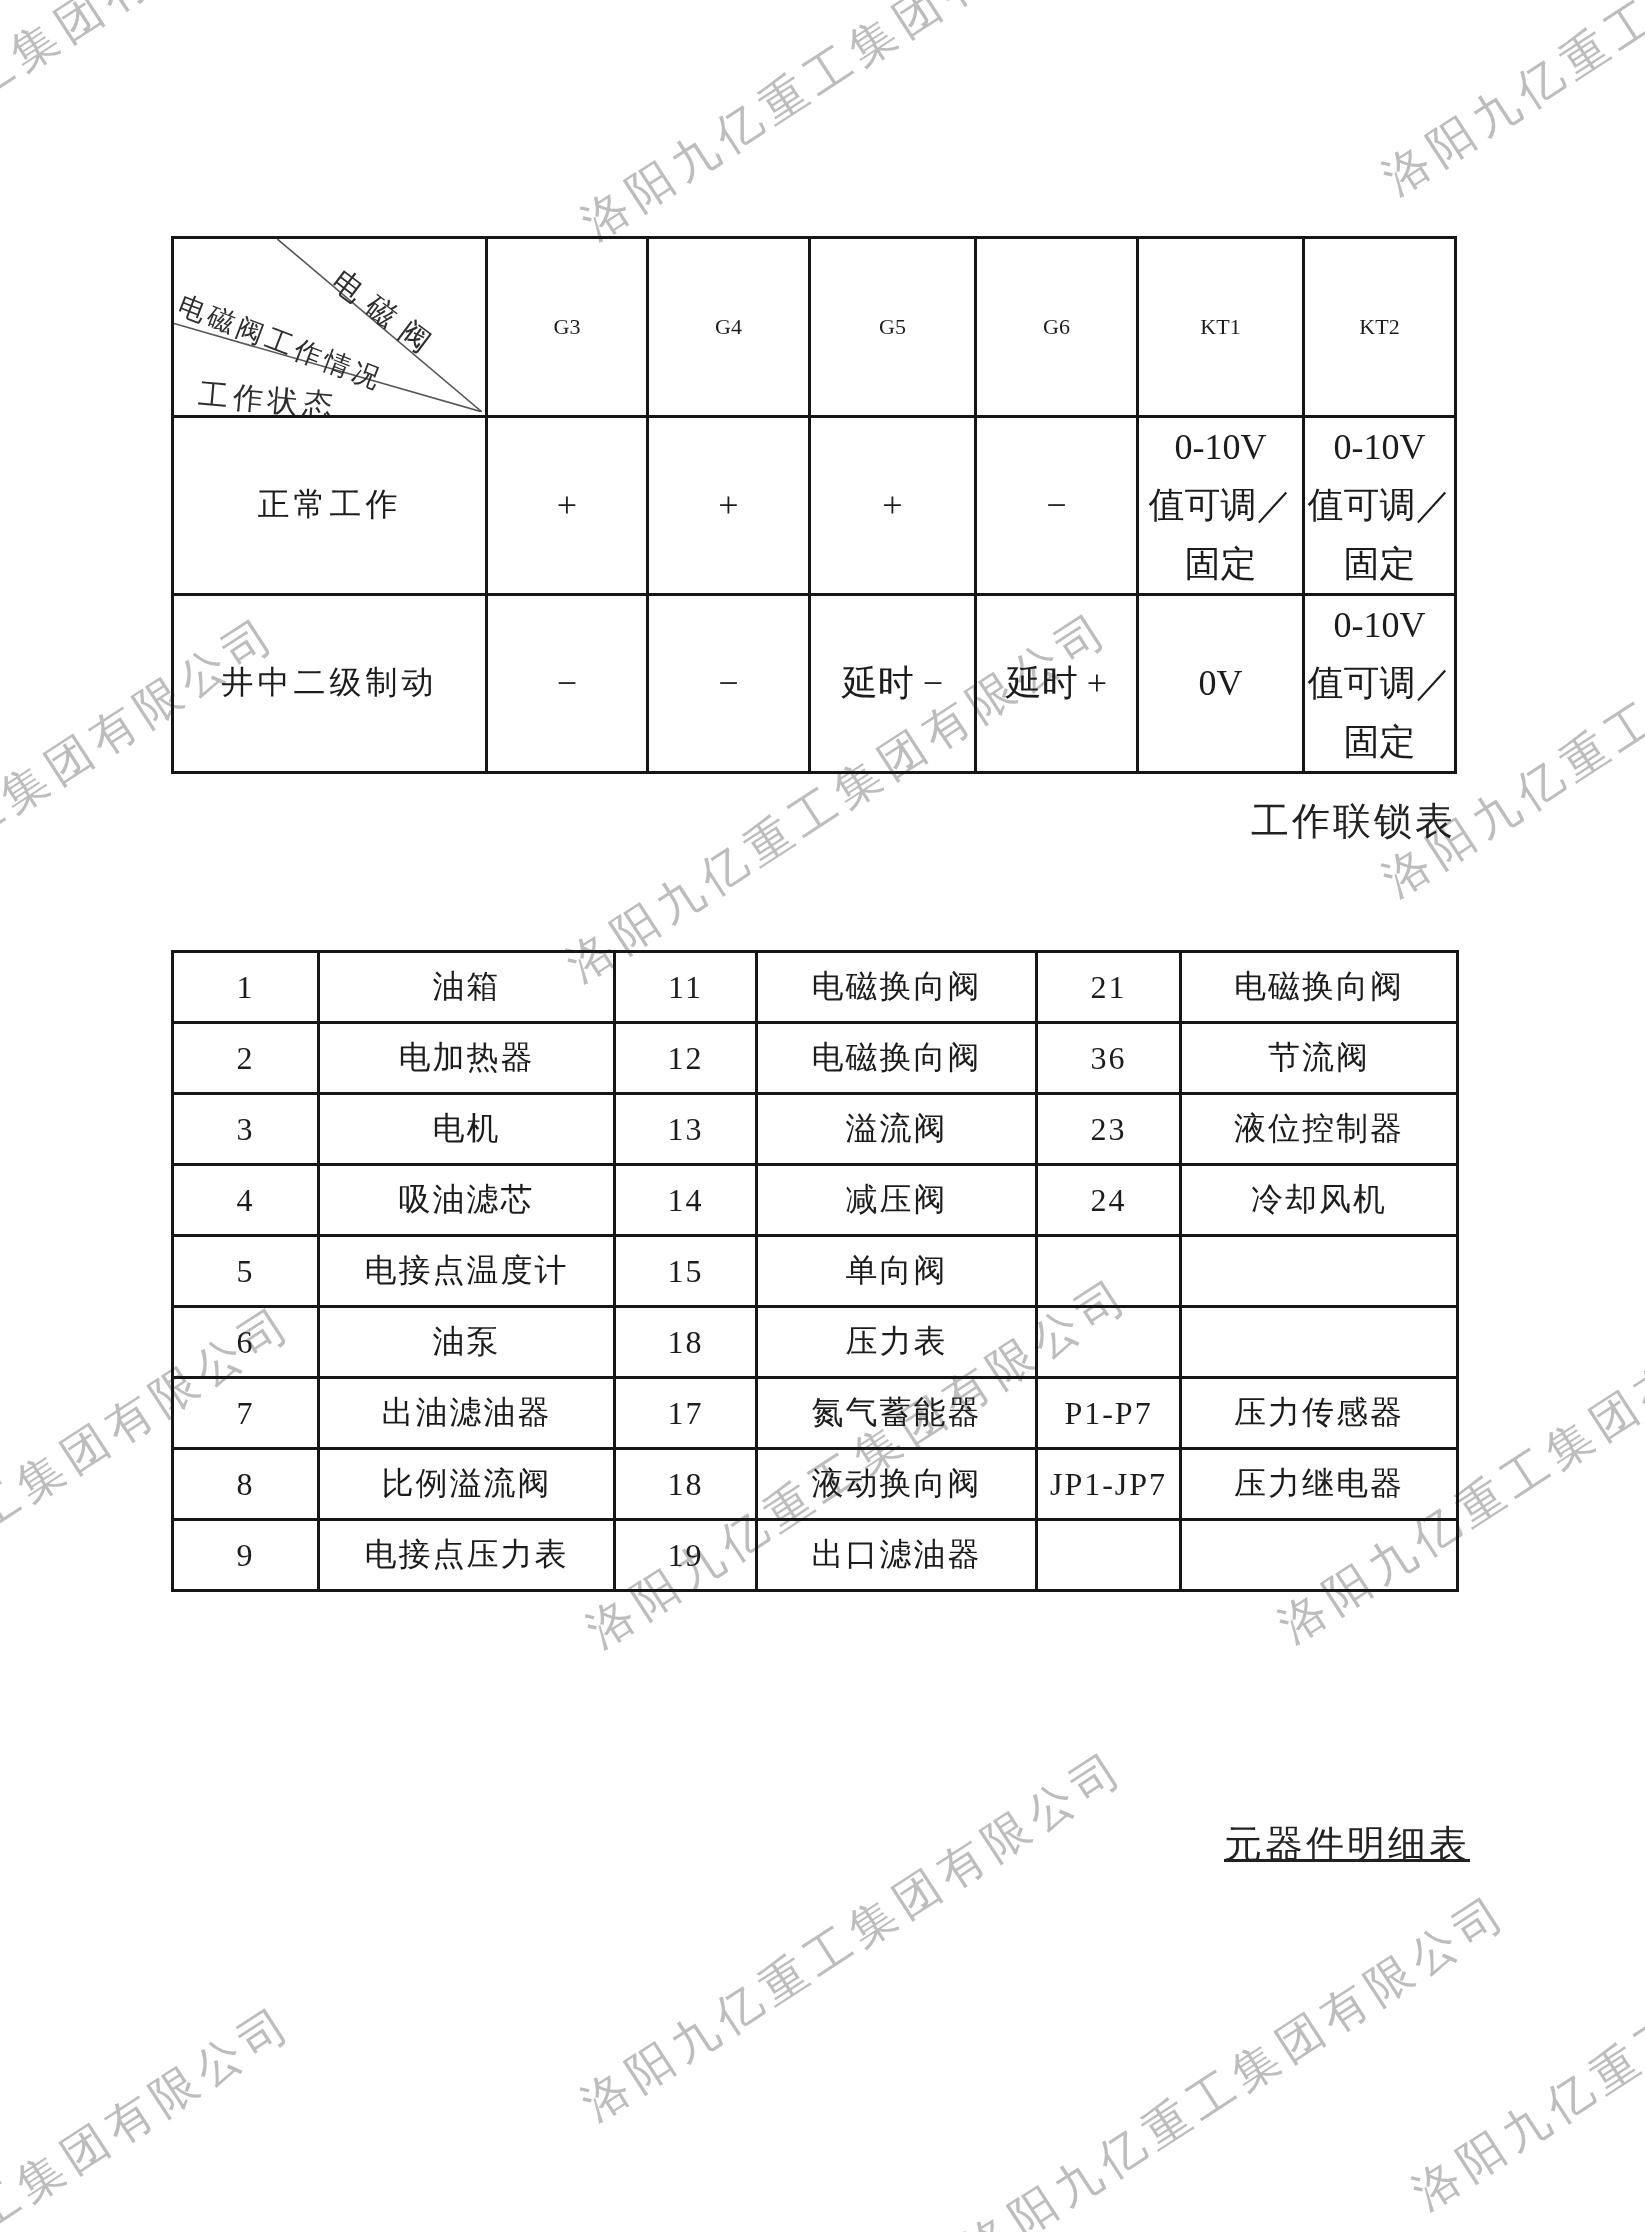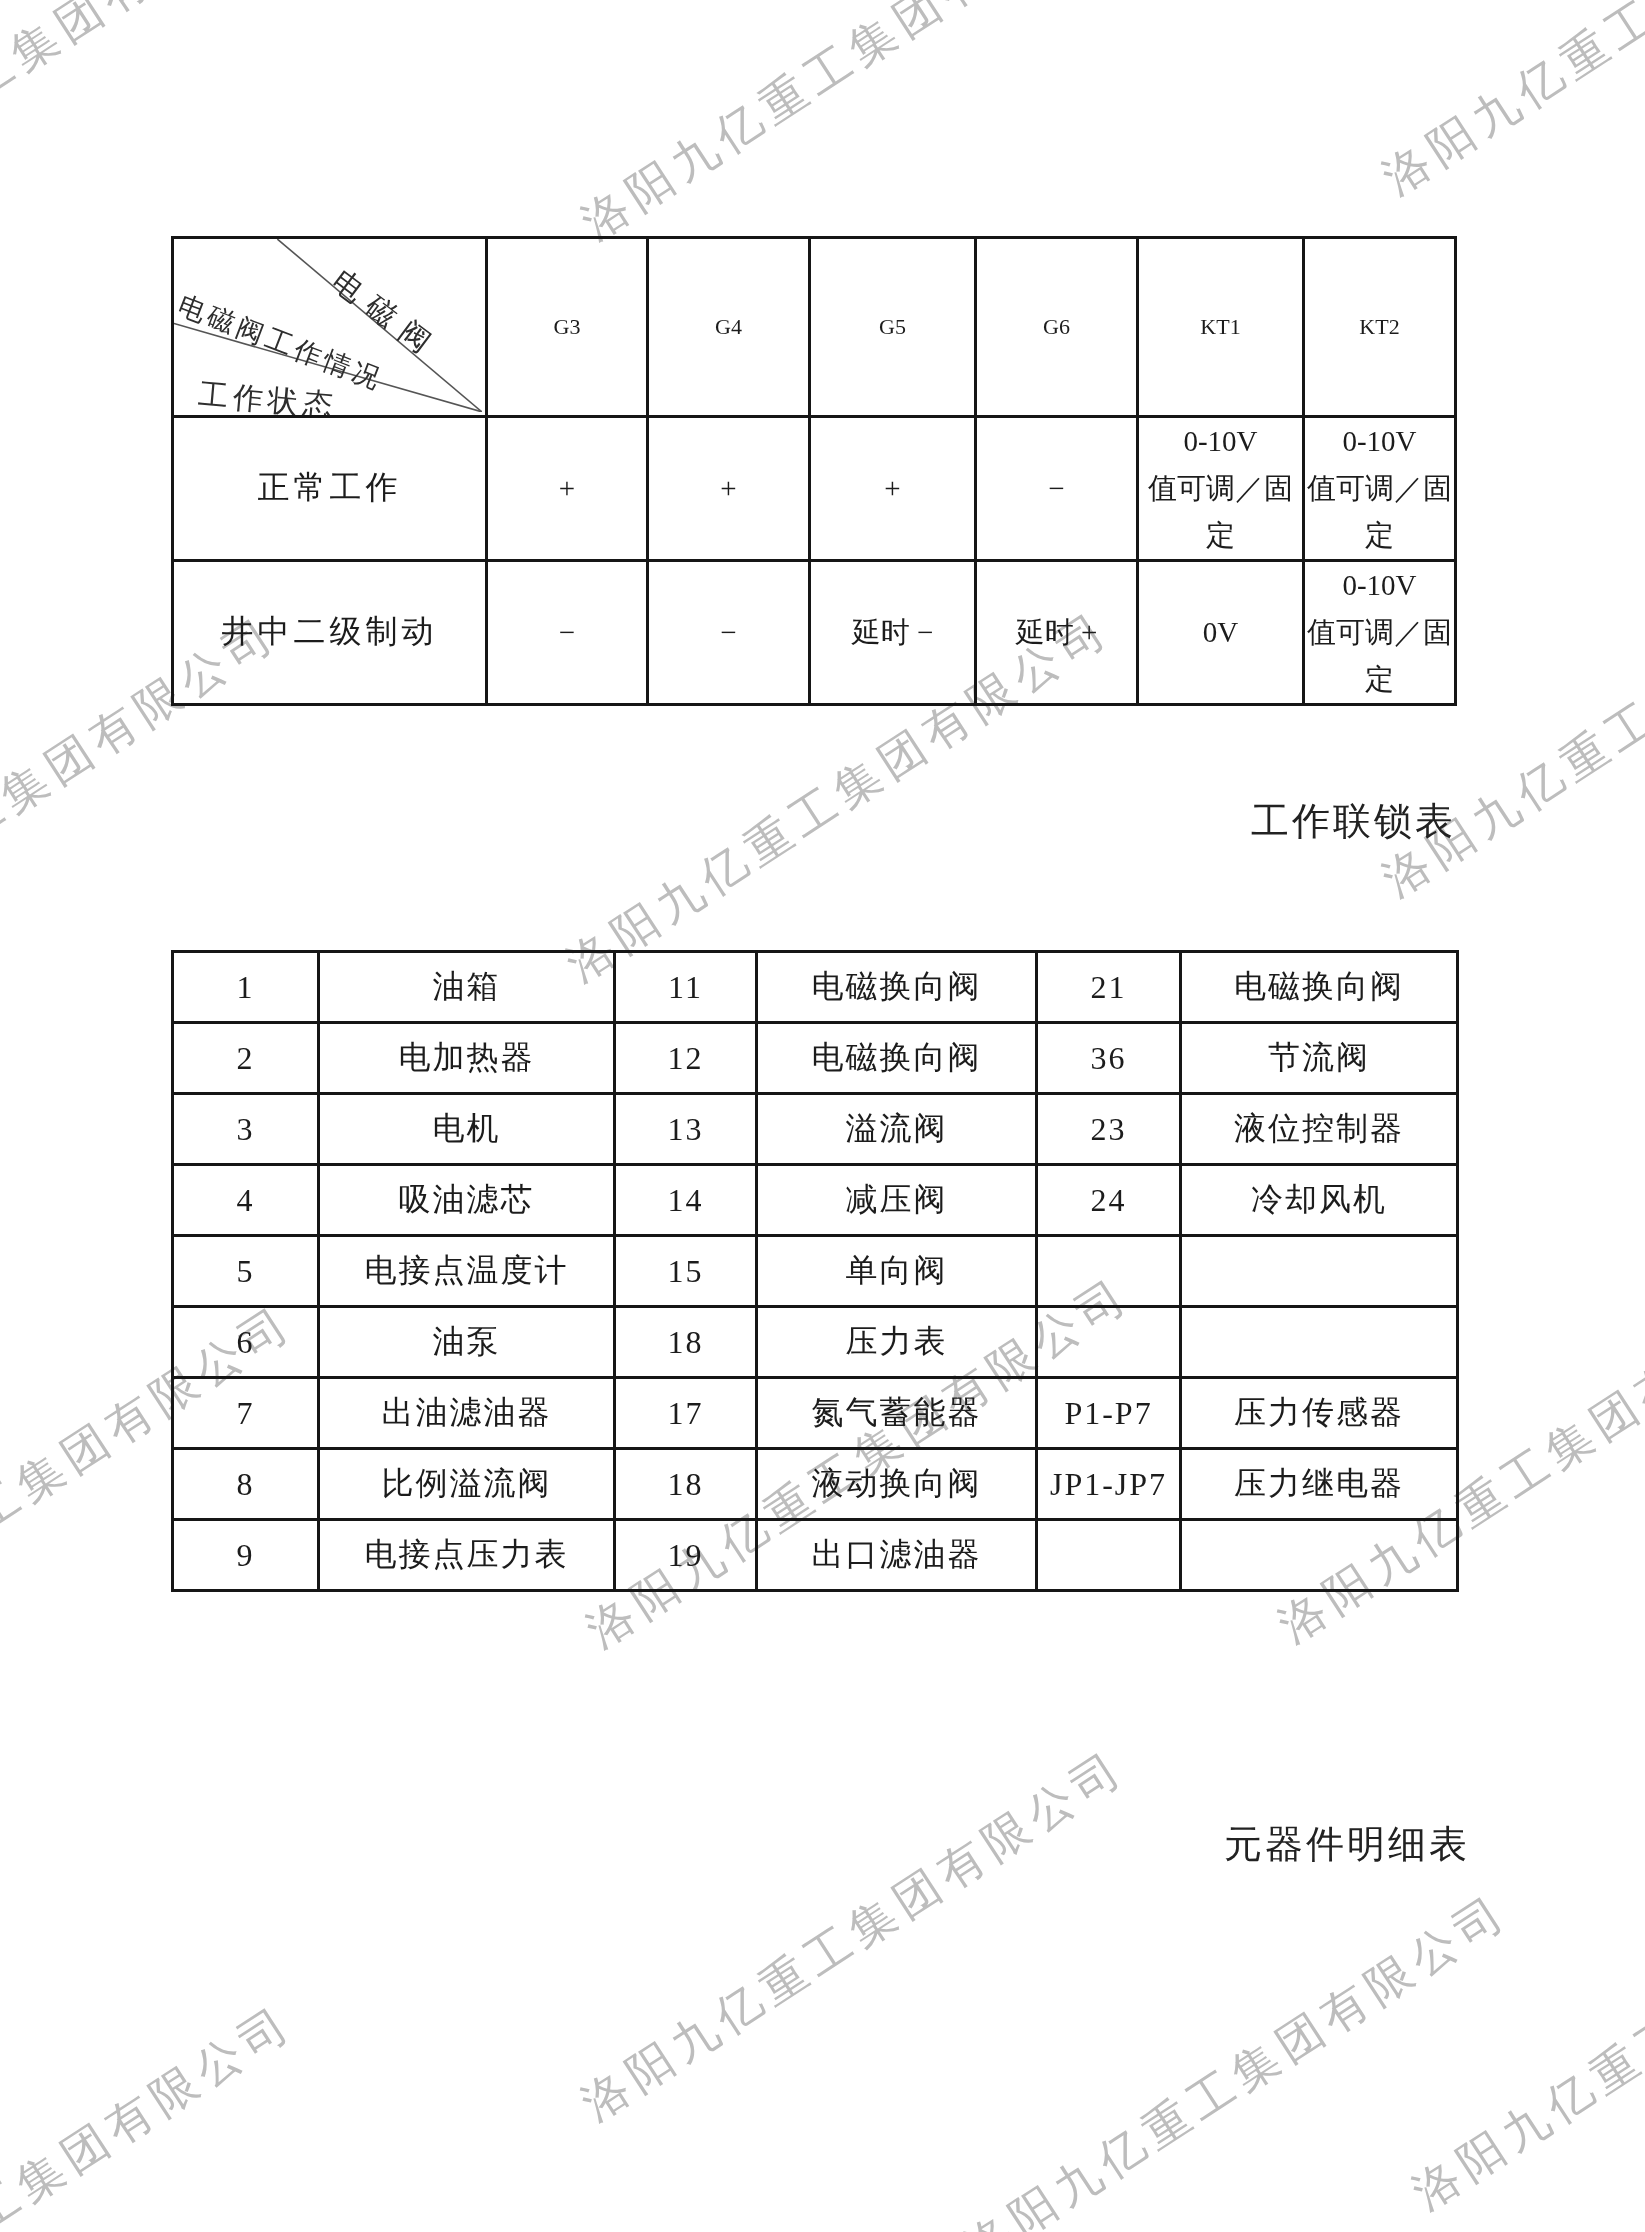--- a/index.html
+++ b/index.html
@@ -28,41 +28,41 @@
   td{
     border:3px solid #161616;
     text-align:center;
     vertical-align:middle;
     font-size:31px;
     padding:0;
     overflow:hidden;
   }
   .t1{left:171px;top:236px;}
   .t2{left:171px;top:950px;}
-  .val{white-space:pre-line;line-height:1.62;font-size:29px;}
+  .val{white-space:pre-line;line-height:1.62;font-size:36px;}
   .rlabel{font-size:32px;letter-spacing:4px;}
   .chead{font-size:22px;}
   .t2 td{font-size:32px;letter-spacing:2px;}
   
   .corner{position:relative;}
   .corner svg{position:absolute;left:0;top:0;}
   .diag{position:absolute;white-space:nowrap;color:#2e2e2e;}
   .diag-top{left:174px;top:22px;font-size:30px;letter-spacing:12px;transform:rotate(37deg);transform-origin:left top;}
   .diag-mid{left:12px;top:48px;font-size:27px;letter-spacing:4px;transform:rotate(21deg);transform-origin:left top;}
   .diag-bot{left:26px;top:135px;font-size:30px;letter-spacing:5px;transform:rotate(5deg);transform-origin:left top;}
   
   .caption{
     position:absolute;
     font-size:38px;
     letter-spacing:3px;
     color:#222222;
     white-space:nowrap;
   }
   .cap1{right:190px;top:796px;}
-  .cap2{right:176px;top:1819px;}
+  .cap2{right:176px;top:1819px;text-decoration:underline;}
 </style>
 </head>
 <body>
 
 <div class="page">
 
   <span class="wm" style="left:-251px;top:202px">洛阳九亿重工集团有限公司</span>
   <span class="wm" style="left:587px;top:197px">洛阳九亿重工集团有限公司</span>
   <span class="wm" style="left:1388px;top:152px">洛阳九亿重工集团有限公司</span>
   <span class="wm" style="left:-261px;top:944px">洛阳九亿重工集团有限公司</span>

